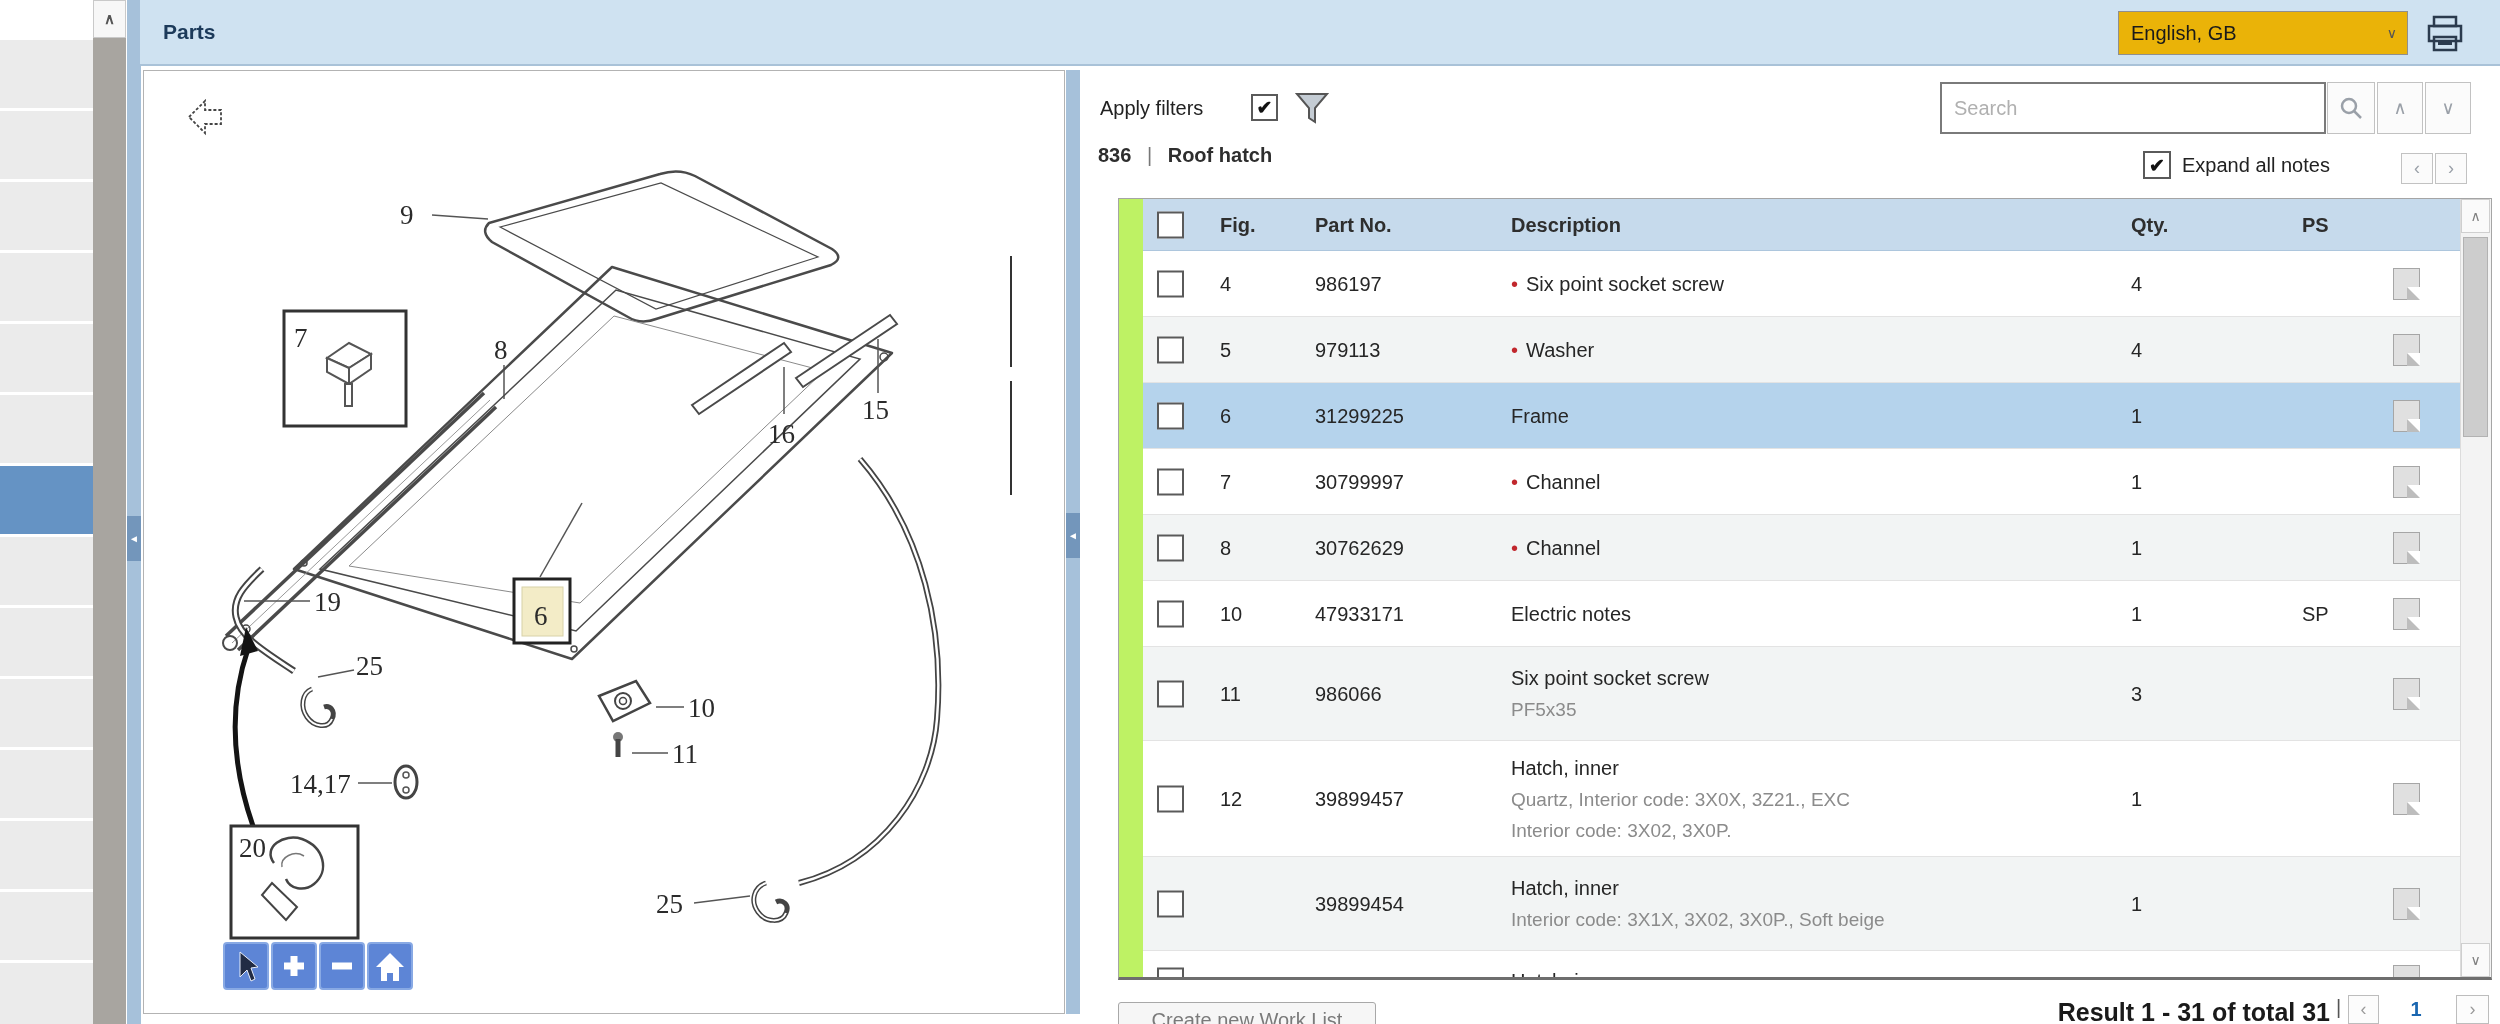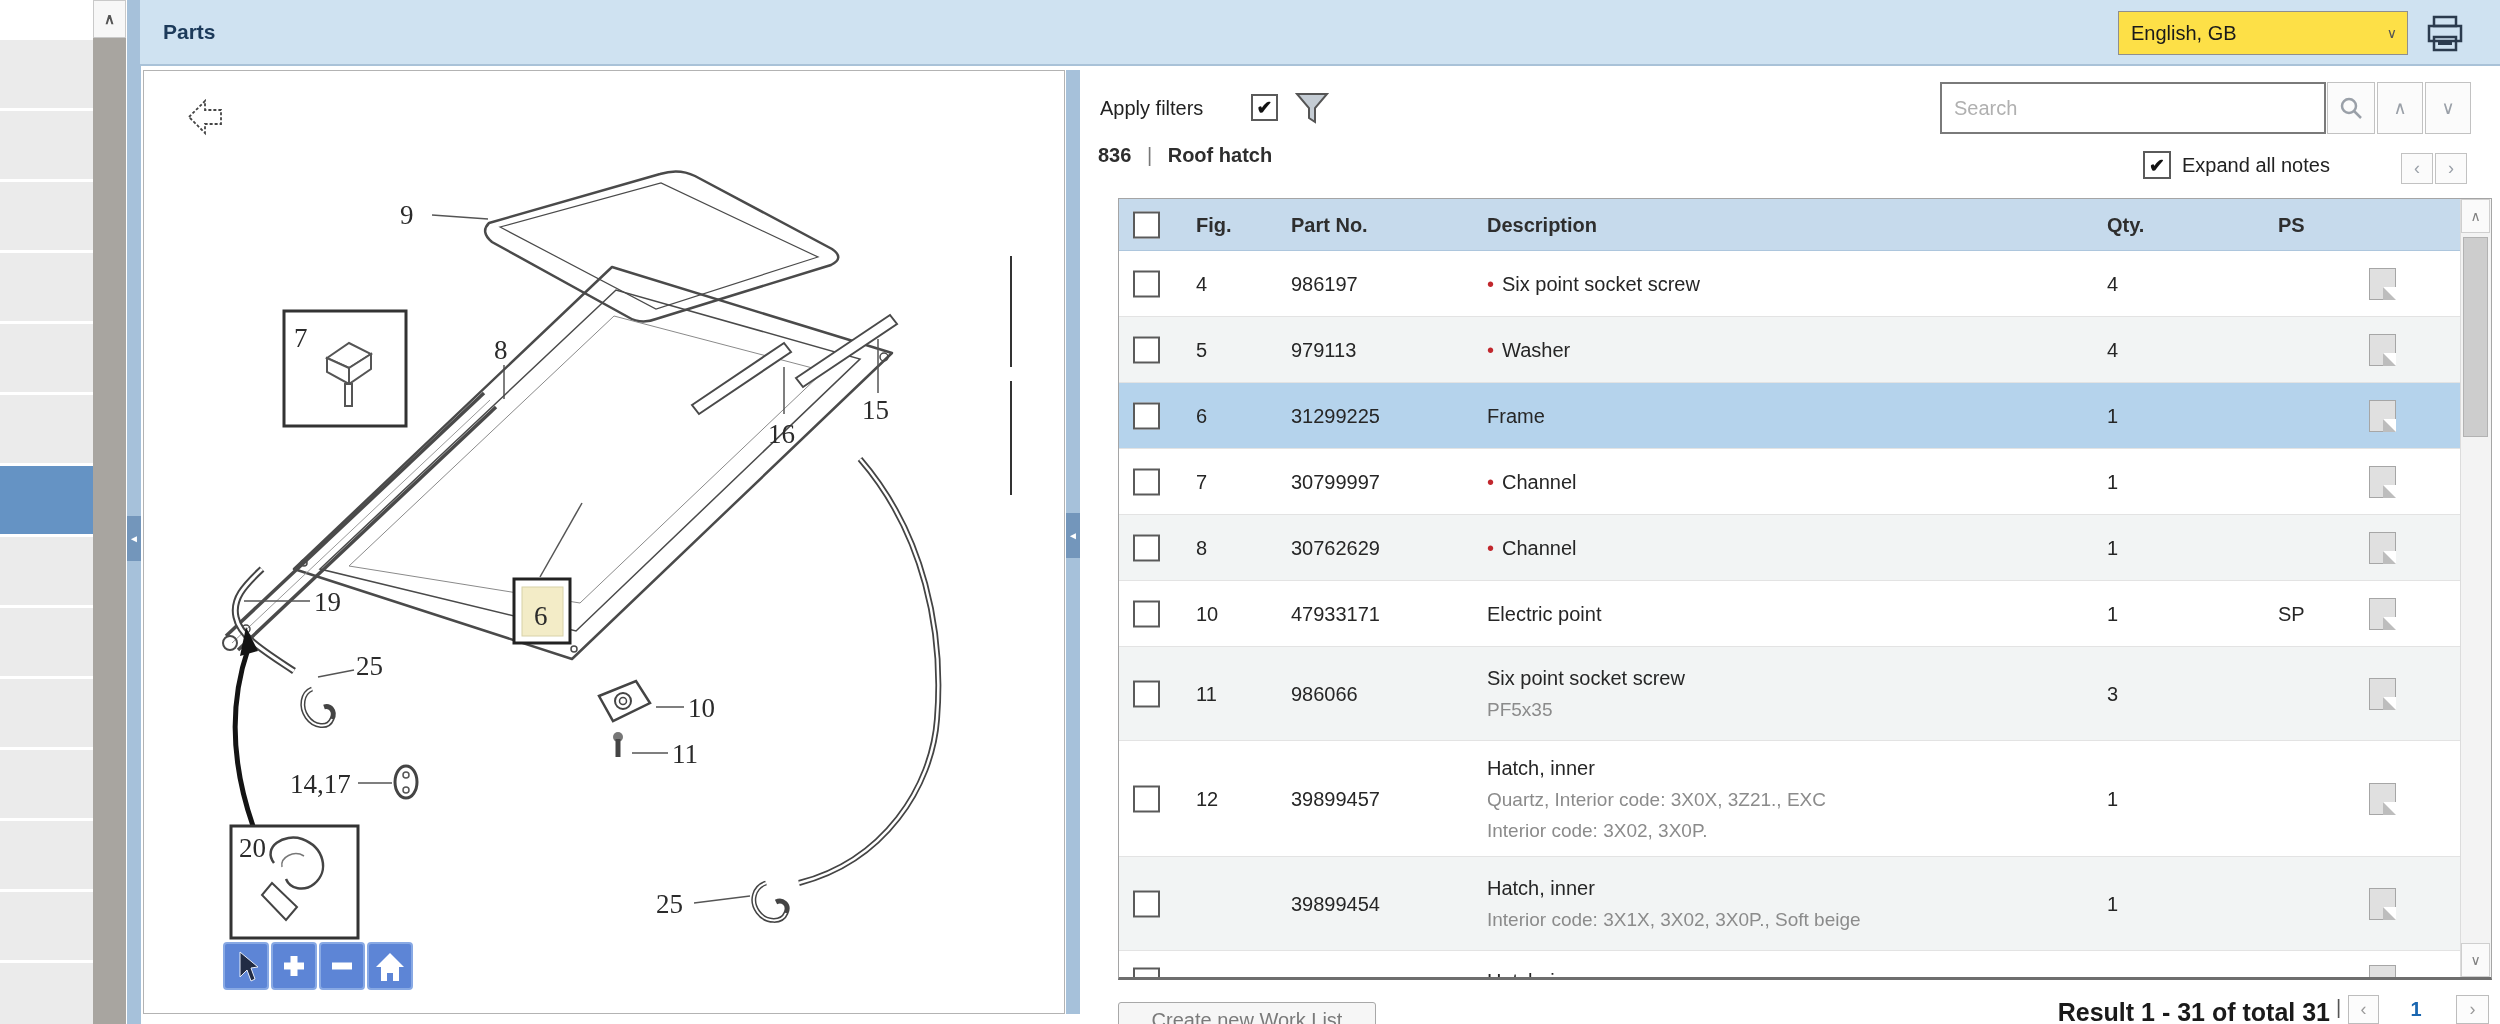--- a/index.html
+++ b/index.html
@@ -15,21 +15,21 @@
        border:1px solid #c9c9c9;box-sizing:border-box;display:flex;align-items:center;justify-content:center;
        color:#555;font-size:15px;font-weight:bold;}
   .split{position:absolute;width:14px;background:#a6c1da;}
   .split-handle{position:absolute;width:14px;height:45px;background:#7396bb;display:flex;
        align-items:center;justify-content:center;color:#fff;font-size:10px;}
 
   
   .topbar{position:absolute;left:140px;top:0;width:2360px;height:66px;background:#cfe2f1;
        border-bottom:2px solid #a9c2d8;box-sizing:border-box;}
   .title{position:absolute;left:163px;top:20px;font-size:21px;font-weight:bold;color:#1c3a5a;}
-  .lang{position:absolute;left:2118px;top:11px;width:290px;height:44px;background:#fde047;
+  .lang{position:absolute;left:2118px;top:11px;width:290px;height:44px;background:#eab308;
        border:1px solid #8f8f8f;box-sizing:border-box;display:flex;align-items:center;}
   .lang span.txt{margin-left:12px;font-size:20px;color:#1a1a1a;flex:1;}
   .lang span.car{color:#555;font-size:14px;margin-right:10px;}
 
   
   .dpanel{position:absolute;left:143px;top:70px;width:922px;height:944px;background:#fff;
        border:1px solid #b3b3b3;box-sizing:border-box;}
   svg text.lbl{font-family:"Liberation Serif",serif;font-size:27px;fill:#2b2b2b;}
 
   
@@ -38,21 +38,21 @@
       box-sizing:border-box;display:flex;align-items:center;justify-content:center;
       font-size:19px;font-weight:bold;color:#111;line-height:1;}
   .sbtn{position:absolute;background:#fbfbfb;border:1px solid #c2c2c2;box-sizing:border-box;
       display:flex;align-items:center;justify-content:center;color:#9aa0a8;font-size:18px;}
   .input{position:absolute;left:1940px;top:82px;width:386px;height:52px;border:2px solid #7a7a7a;
       box-sizing:border-box;font-size:20px;padding:8px 12px;font-family:"Liberation Sans",sans-serif;color:#333;}
   .input::placeholder{color:#b0b0b0;}
 
   
   .tbl{position:absolute;left:1118px;top:198px;width:1374px;height:782px;background:#bef264;
-      border:1px solid #a5a5a5;border-bottom:3px solid #6e6e6e;box-sizing:border-box;overflow:hidden;}
+      border:1px solid #a5a5a5;border-bottom:3px solid #6e6e6e;box-sizing:border-box;overflow:hidden;padding-left:24px;}
   .thead{position:relative;width:1344px;height:52px;background:#c6daec;border-bottom:1px solid #adc6dd;box-sizing:border-box;}
   .trow{position:relative;width:1344px;box-sizing:border-box;border-bottom:1px solid #e3e3e3;background:#fff;}
   .trow.alt{background:#f2f4f4;}
   .trow.sel{background:#b5d3ec;}
   .cell{position:absolute;top:50%;transform:translateY(-50%);font-size:20px;color:#262626;white-space:nowrap;}
   .hc{font-weight:bold;color:#2e2e2e;}
   .c-cb{left:14px;}
   .c-fig{left:77px;width:70px;}
   .c-part{left:172px;width:180px;}
   .c-desc{left:368px;width:640px;}
@@ -371,21 +371,21 @@
       <div class="cell c-qty">1</div>
       <div class="cell c-ps"></div>
       <div class="note"></div>
     </div>
 
     <div class="trow" style="height:66px">
       <div class="cb cell c-cb" style="width:27px;height:27px"></div>
       <div class="cell c-fig">10</div>
       <div class="cell c-part">47933171</div>
       <div class="cell c-desc">
-        <div class="desc-l"><span class="bullet"></span><span>Electric point</span></div>
+        <div class="desc-l"><span class="bullet"></span><span>Electric notes</span></div>
       </div>
       <div class="cell c-qty">1</div>
       <div class="cell c-ps">SP</div>
       <div class="note"></div>
     </div>
 
     <div class="trow alt" style="height:94px">
       <div class="cb cell c-cb" style="width:27px;height:27px"></div>
       <div class="cell c-fig">11</div>
       <div class="cell c-part">986066</div>

